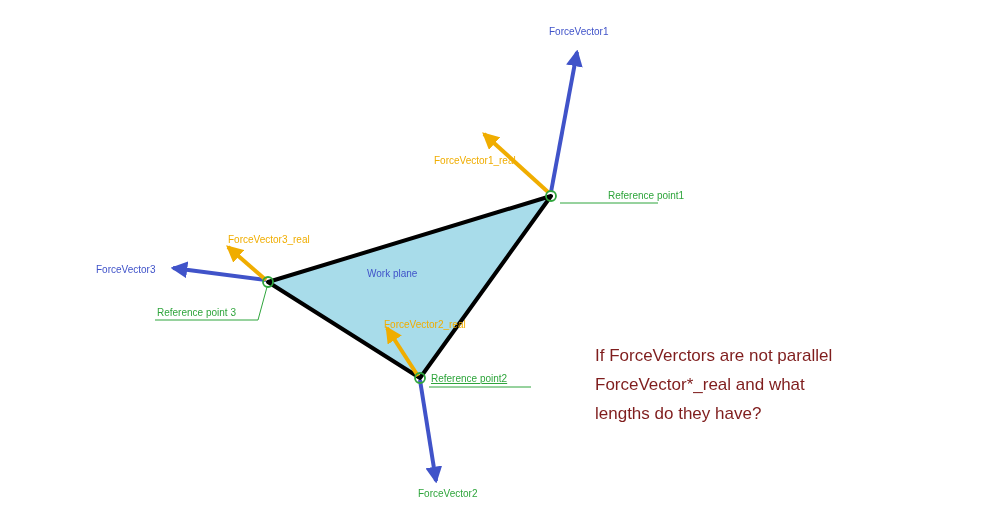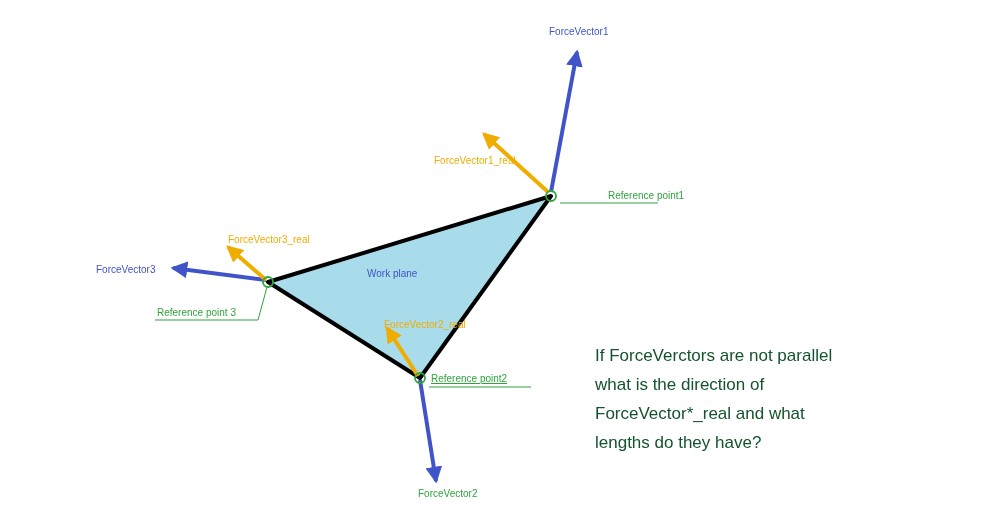--- a/index.html
+++ b/index.html
@@ -27,21 +27,21 @@
     white-space: nowrap;
   }
   .lbl.blue   { color: #4053c9; }
   .lbl.orange { color: #f0ad00; }
   .lbl.green  { color: #2fa53c; }
   .question {
     position: absolute;
     left: 595px;
     top: 341px;
     width: 310px;
-    color: #14532d;
+    color: #7f1d1d;
     font-size: 17px;
     line-height: 29px;
   }
 </style>
 </head>
 <body>
 
 <div class="stage">
 
   <svg width="982" height="508" viewBox="0 0 982 508">
@@ -82,18 +82,17 @@
   <span class="lbl green" style="left:418px; top:487px;">ForceVector2</span>
 
   <span class="lbl green" style="left:562px; top:189px;padding-left:46px;">Reference point1</span>
   <span class="lbl green" style="left:157px; top:306px;">Reference point 3</span>
   <span class="lbl green" style="left:431px; top:372px;text-decoration:underline;">Reference point2</span>
 
   <span class="lbl blue" style="left:367px; top:267px;">Work plane</span>
 
   <div class="question">
     <div>If ForceVerctors are not parallel</div>
-    <div>what is the direction of</div>
     <div>ForceVector*_real and what</div>
     <div>lengths do they have?</div>
   </div>
 
 </div>
 
 </body></html>

